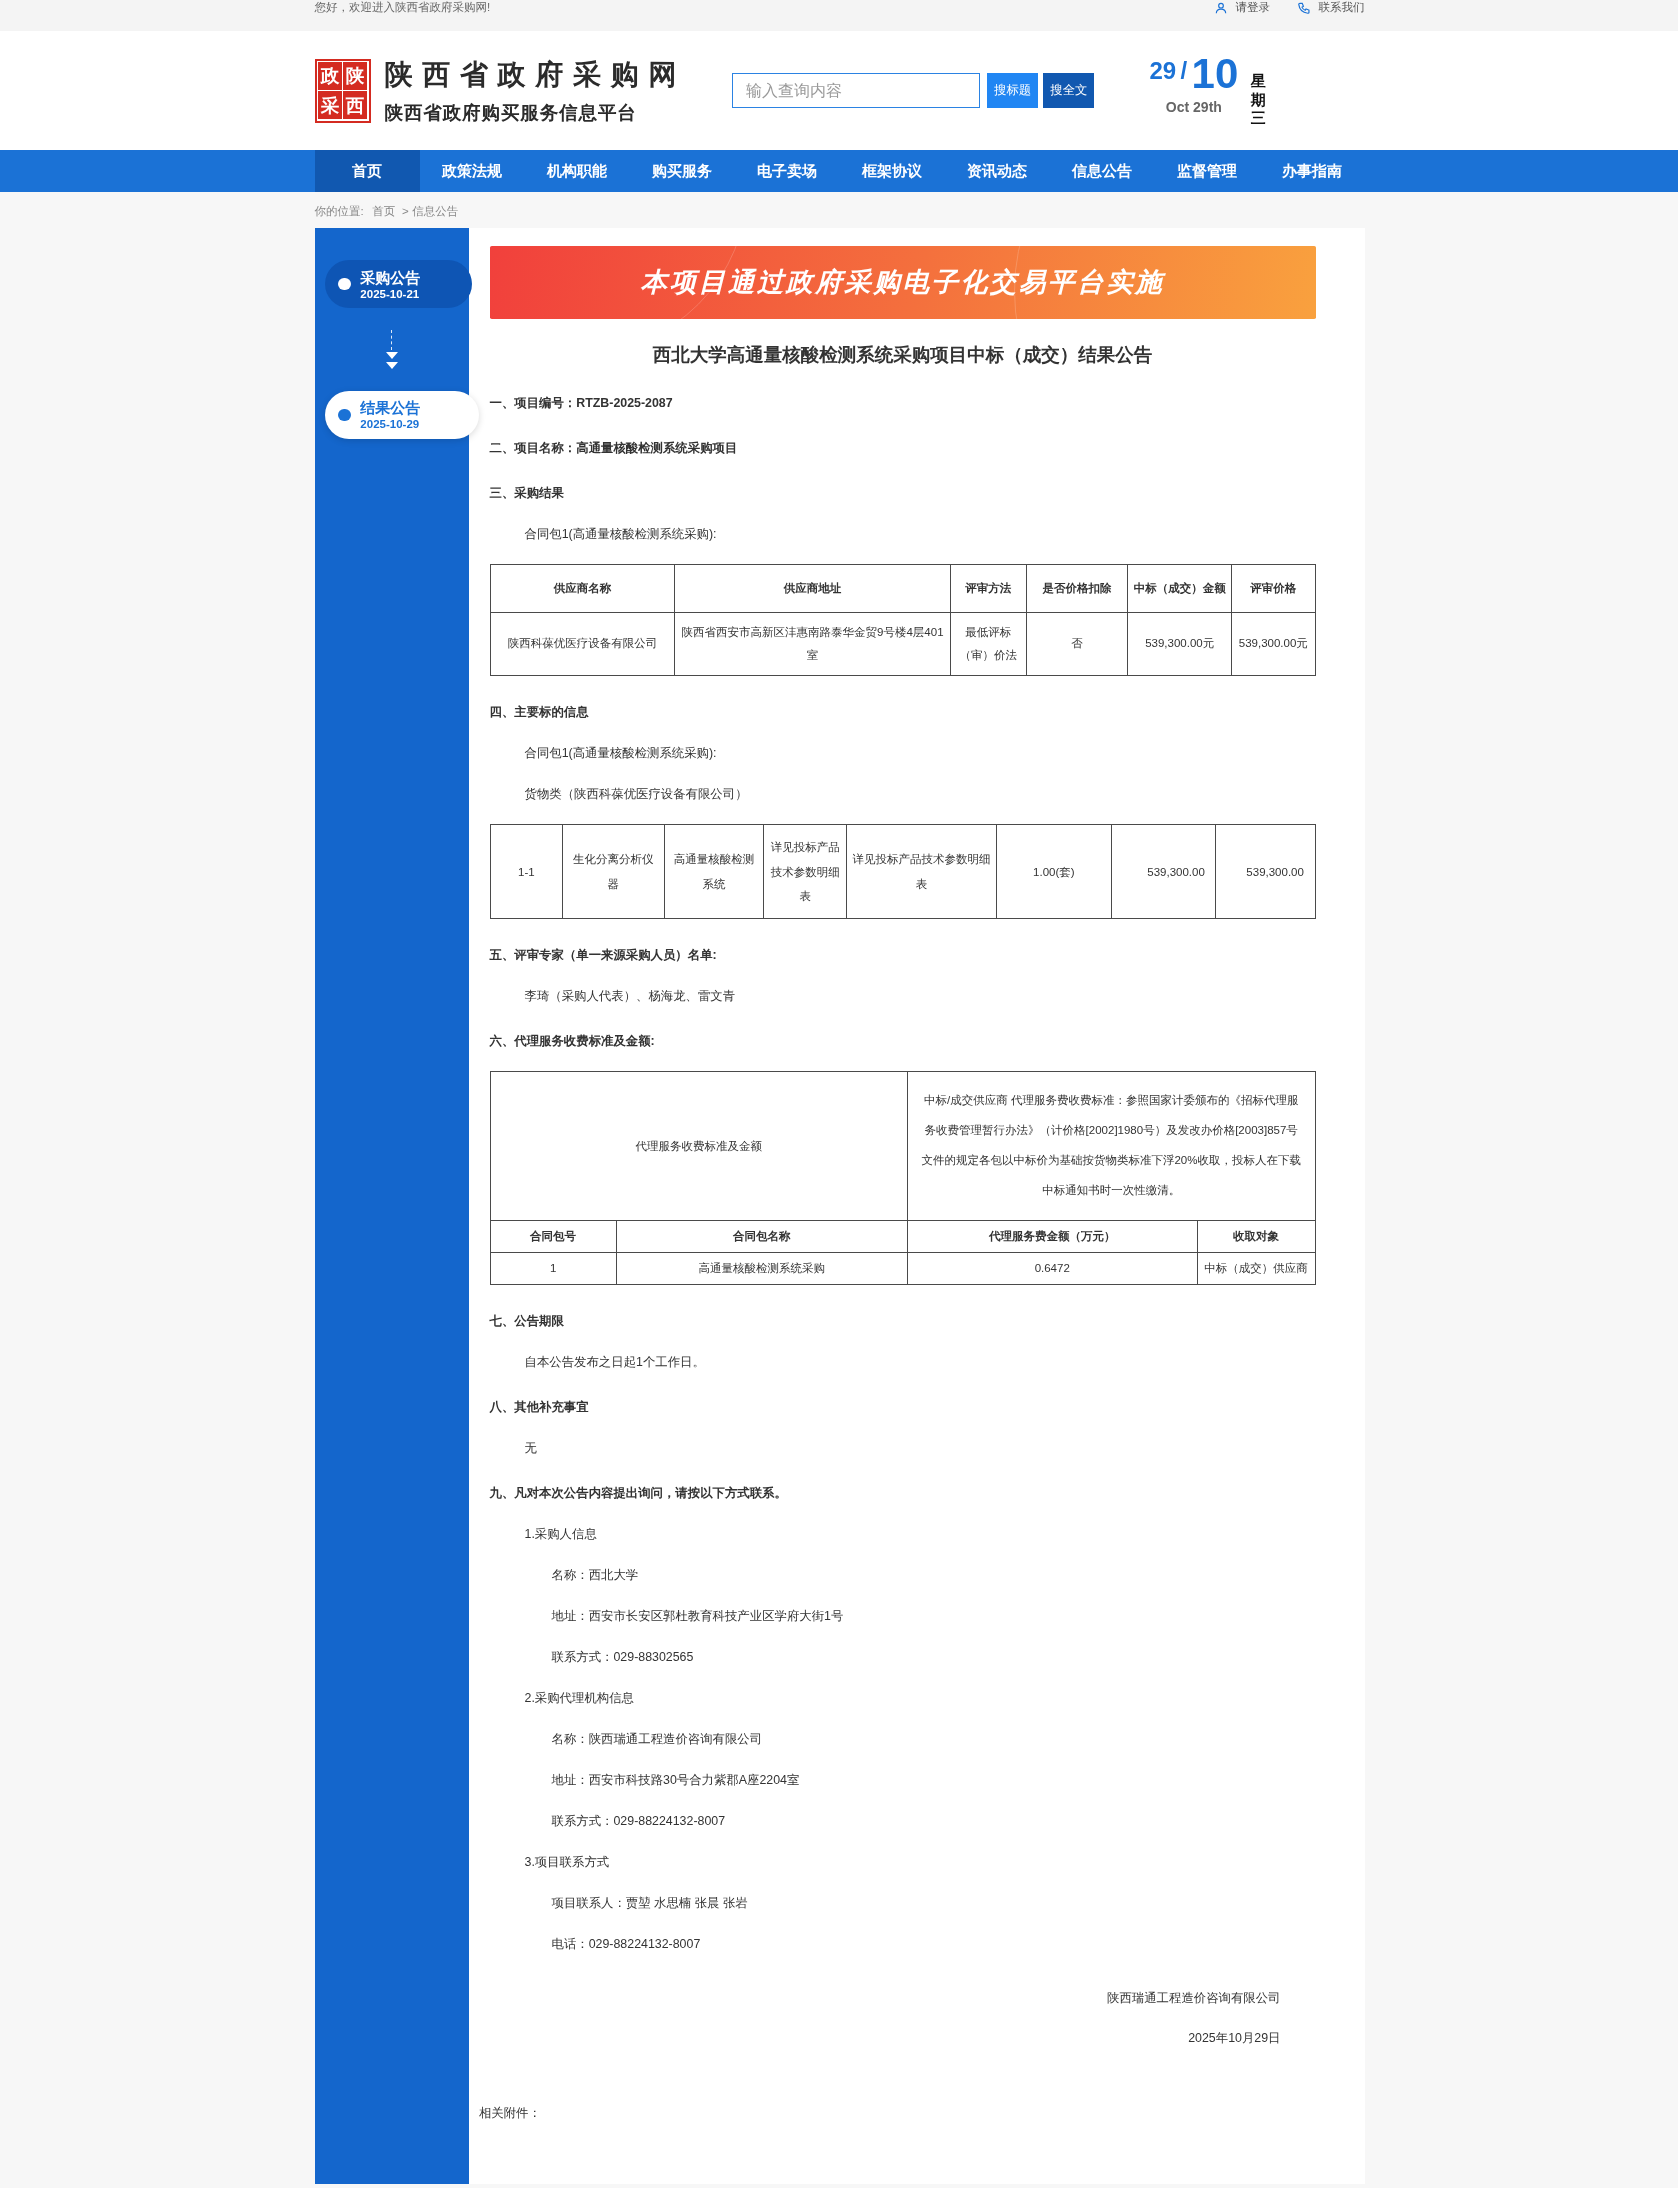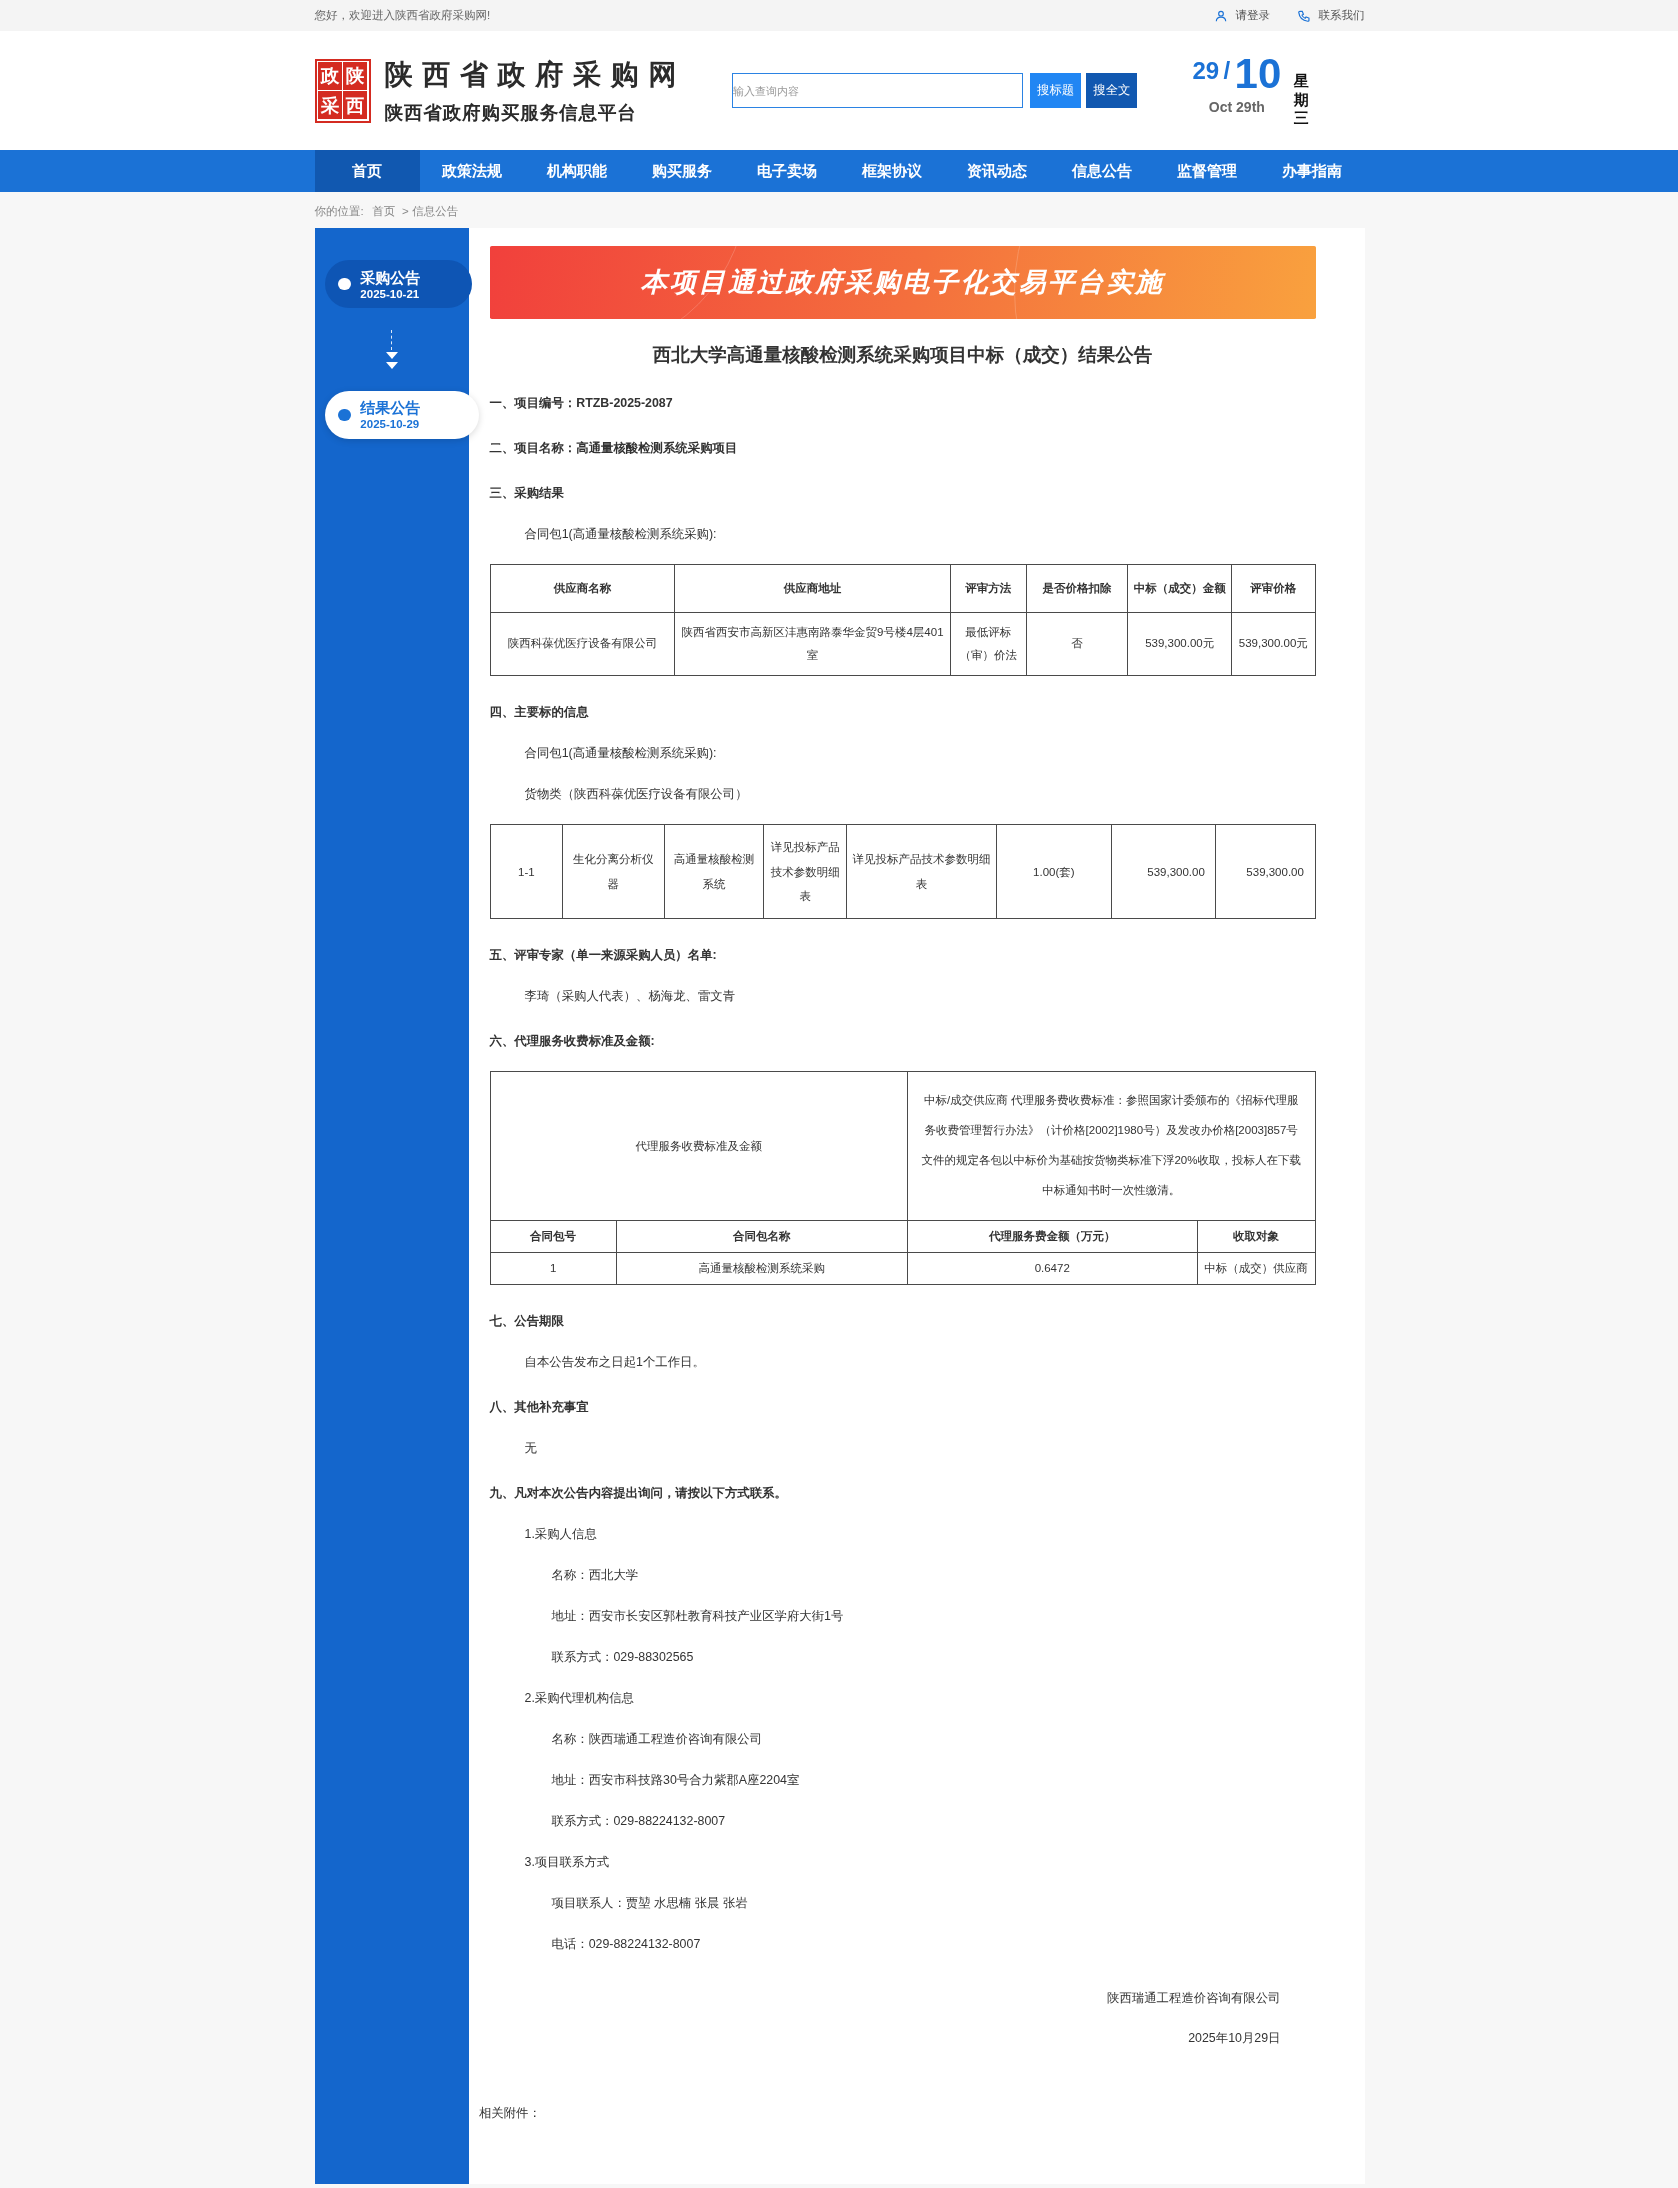--- a/index.html
+++ b/index.html
@@ -7,37 +7,37 @@
     --banner_from:#f1403c; --banner_to:#f9a13e; --link_red:#e60012;
     --time_red:#ff3c2e; --logo_red:#d42b21;
   }
   *{box-sizing:border-box}
   body{margin:0;width:1679px;background:#f7f7f7;color:#333;
        font-family:"Liberation Sans","DejaVu Sans",sans-serif;}
   .wrap{width:1050px;margin:0 auto}
 
   
   .topbar{background:#f4f4f4;height:31px;font-size:11.5px;color:#666}
-  .topbar-inner{display:flex;justify-content:space-between;align-items:center;height:100%}
+  .topbar-inner{display:flex;justify-content:space-between;align-items:flex-start;height:100%}
   .tb-right{display:flex;align-items:center}
   .tb-item{display:inline-flex;align-items:center;gap:8px;margin-left:26.5px;cursor:pointer;color:#555}
   .tb-item svg{display:block}
 
   
   .header{background:#fff;height:119px}
   .header-inner{display:flex;align-items:center;height:100%}
   .logo-grid{width:56px;height:64px;border:2.6px solid var(--logo_red);background:#fff;
              display:grid;grid-template-columns:1fr 1fr;grid-template-rows:1fr 1fr;gap:1.8px;padding:1.8px;cursor:pointer}
   .logo-grid span{background:var(--logo_red);color:#fff;display:flex;align-items:center;justify-content:center;
              font-size:18.5px;font-weight:bold;font-family:"Liberation Serif","DejaVu Serif",serif}
   .titles{margin-left:14px}
   .site-title{font-size:28px;font-weight:bold;letter-spacing:9.7px;color:#2b2b2b}
   .site-sub{font-size:18.5px;font-weight:bold;letter-spacing:0.9px;margin-top:6.2px;color:#2b2b2b}
   .search{display:flex;align-items:center;margin-left:46px}
-  .search input{width:291px;height:35px;border:1.8px solid #2b83e3;padding:0 0;font-size:11px;outline:none;color:#333;
+  .search input{width:248px;height:35px;border:1.8px solid #2b83e3;padding:0 13px;font-size:16px;outline:none;color:#333;
              font-family:inherit}
   .search input::placeholder{color:#999}
   .sbtn{height:35px;width:51px;border:none;color:#fff;font-size:12.4px;cursor:pointer;font-family:inherit}
   .sbtn.title{background:#2186f3;margin-left:7px}
   .sbtn.full{background:var(--accent_dark);margin-left:5.3px}
   .datebox{margin-left:55px;display:flex;align-items:flex-start}
   .date-left{text-align:center}
   .date-nums{color:var(--accent);font-weight:bold;line-height:1}
   .date-nums .d,.date-nums .slash{font-size:24px;vertical-align:8.8px}
   .date-nums .slash{margin:0 4.4px}

